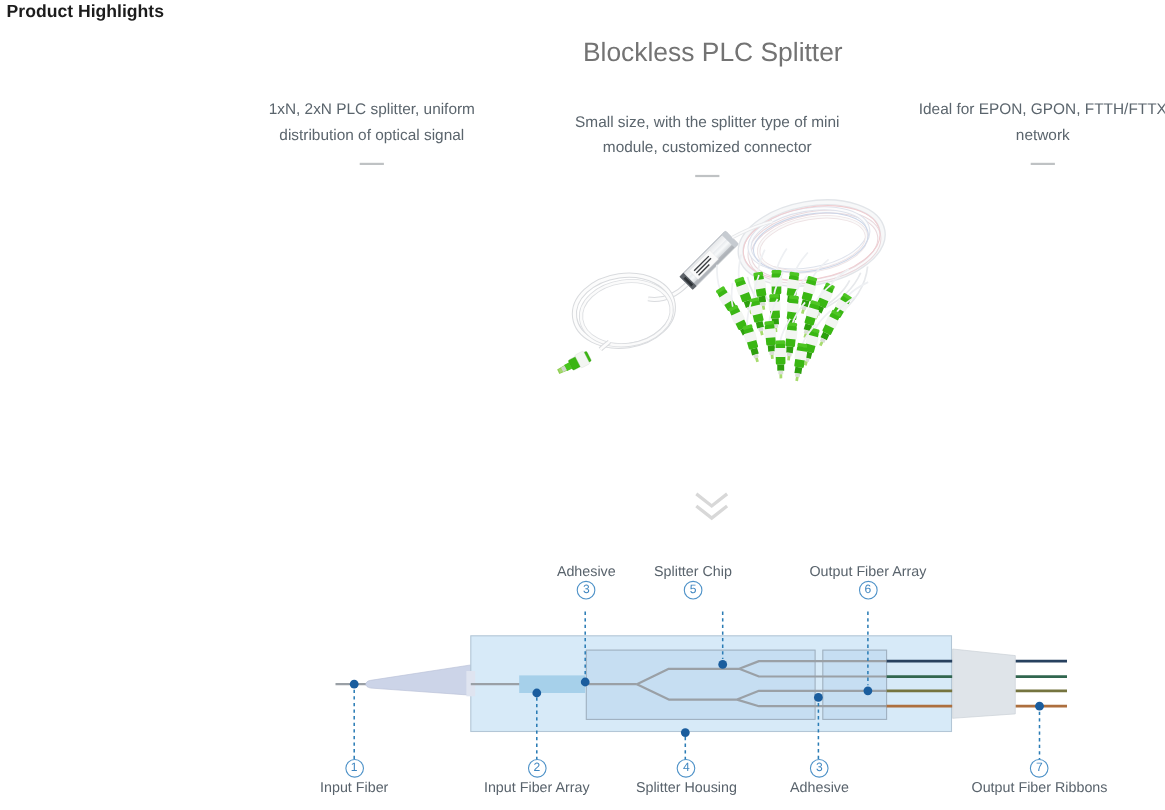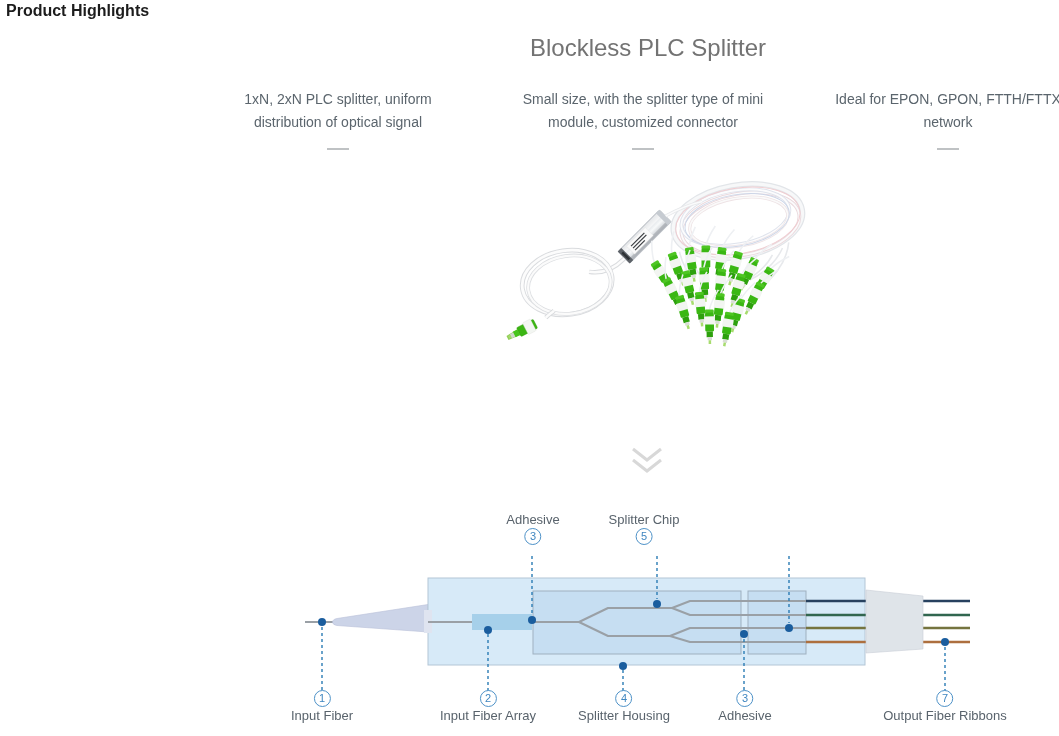--- a/index.html
+++ b/index.html
@@ -6,21 +6,21 @@
   body{font-family:"Liberation Sans",sans-serif;}
   #stage{position:relative;width:1059px;height:736px;background:#fff;overflow:hidden;}
 
   .section-header{position:absolute;left:6px;top:2px;font-size:16px;font-weight:bold;color:#1c1c1c;}
   .page-title{position:absolute;left:448px;top:34px;width:400px;text-align:center;
               font-size:24px;font-weight:400;color:#737373;}
 
   .feature{position:absolute;top:88px;text-align:center;font-size:14px;line-height:23px;color:#5b656d;}
   .feature .divider{width:22px;height:2px;background:#bfc2c4;margin:14px auto 0;}
   .f1{left:228px;width:220px;}
-  .f2{left:513px;width:260px;}
+  .f2{left:513px;width:260px;margin-top:11px;}
   .f3{left:828px;width:240px;}
 
   .photo-svg{position:absolute;left:390px;top:172px;}
   .chevron-svg{position:absolute;left:627px;top:446px;}
   .diagram-svg{position:absolute;left:280px;top:548px;}
 
   .callout{position:absolute;transform:translateX(-50%);display:flex;flex-direction:column;
            align-items:center;gap:1px;}
   .callout-label{font-size:13px;color:#59636c;white-space:nowrap;}
   .num-badge{box-sizing:border-box;width:17px;height:17px;border:1px solid #4e92c8;border-radius:50%;
@@ -215,23 +215,27 @@
         <circle cx="623" cy="666" r="4"></circle>
       <circle cx="744" cy="634" r="4"></circle>
         <circle cx="945" cy="642" r="4"></circle>
     </g>
   </svg>
 
   <div class="callout ct" style="left:533px">
     <div class="callout-label">Adhesive</div>
     <div class="num-badge">3</div>
   </div>
-  <div class="callout ct" style="left:644px">
+  <div class="callout ct" style="left:630px">
     <div class="callout-label">Splitter Chip</div>
     <div class="num-badge">5</div>
+  </div>
+  <div class="callout ct" style="left:789px">
+    <div class="callout-label">Output Fiber Array</div>
+    <div class="num-badge">6</div>
   </div>
 
   <div class="callout cb" style="left:322px">
     <div class="num-badge">1</div>
     <div class="callout-label">Input Fiber</div>
   </div>
   <div class="callout cb" style="left:488px">
     <div class="num-badge">2</div>
     <div class="callout-label">Input Fiber Array</div>
   </div>

